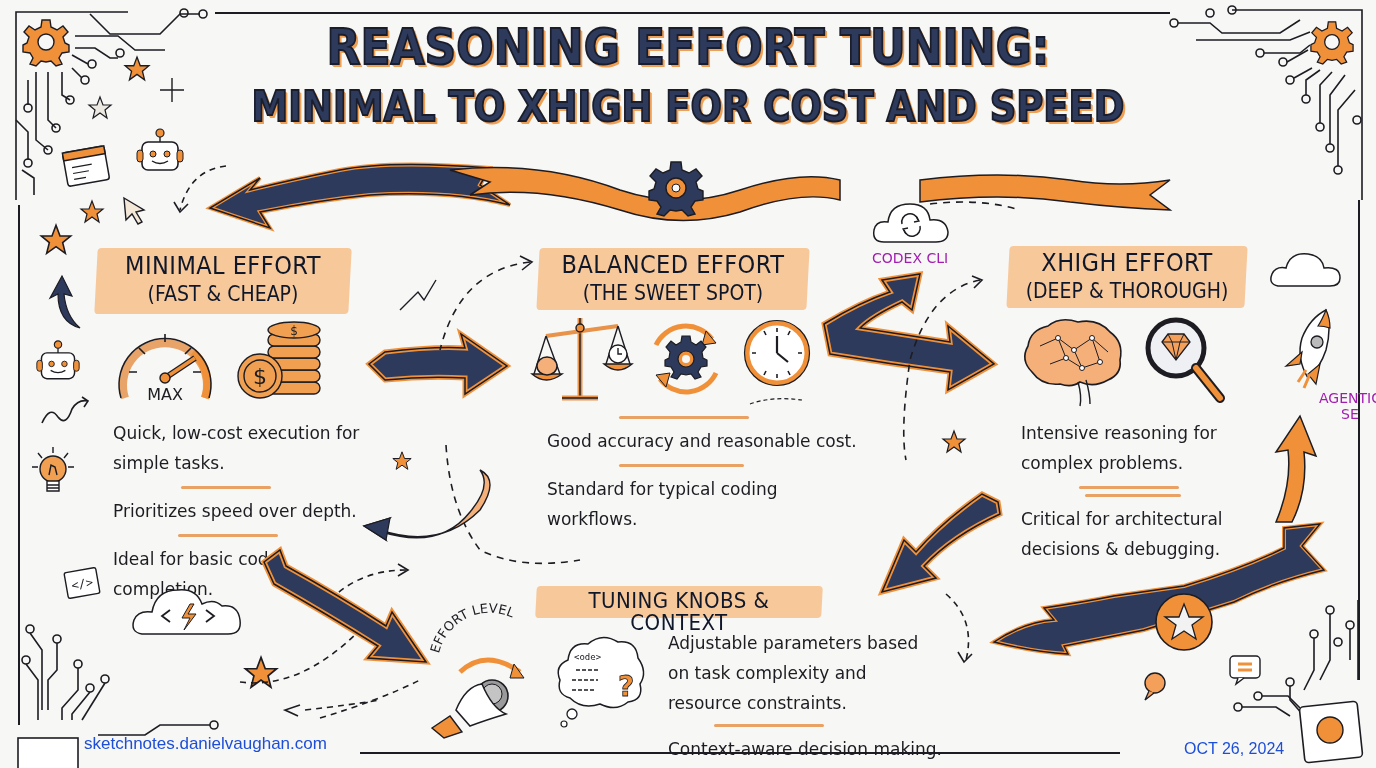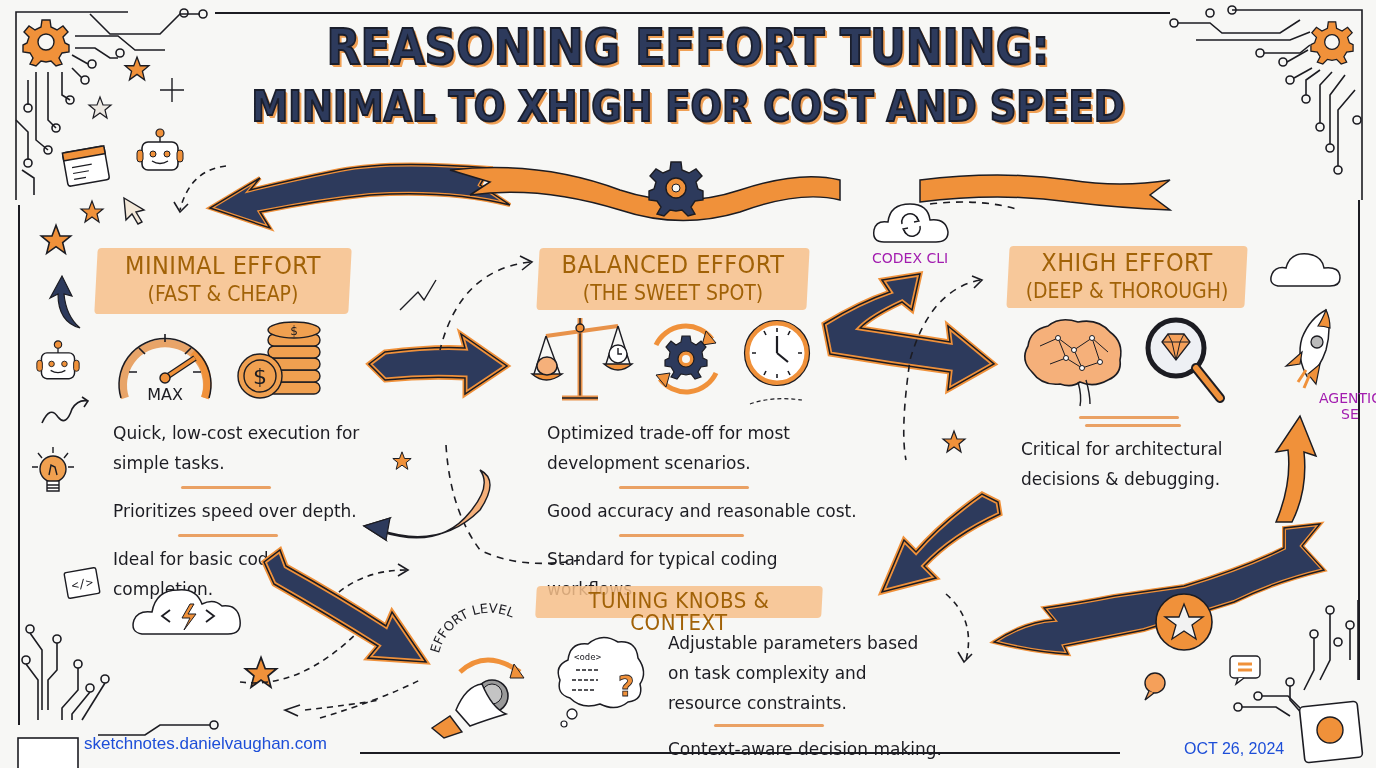--- a/index.html
+++ b/index.html
@@ -12,21 +12,21 @@
   .frame-line { position: absolute; background: #1c1c22; }
 
   
   .title { position: absolute; left: 0; width: 1376px; text-align: center; font-family: "DejaVu Sans", sans-serif; font-weight: bold; color: #2d3a5c; letter-spacing: 0px;
     -webkit-text-stroke: 2px #1a1e2c;
     text-shadow: 3px 3px 0 #f0a055, 2px 2px 0 #f0a055; transform: scaleX(0.88); }
   .title-1 { top: 18px; font-size: 50px; }
   .title-2 { top: 82px; font-size: 42px; }
 
   
-  .sec-head { position: absolute; text-align: center; font-family: "DejaVu Sans", sans-serif; color: #a16207; line-height: 1.0; }
+  .sec-head { position: absolute; text-align: center; font-family: "DejaVu Sans", sans-serif; color: #0f172a; line-height: 1.0; }
   .sec-head .hl { position: absolute; inset: 0; background: #f7c08a; opacity: 0.85; border-radius: 4px; transform: skewX(-3deg); }
   .sec-head .h1 { position: relative; font-size: 25px; letter-spacing: 0.5px; transform: scaleX(0.9); display: block; }
   .sec-head .h2 { position: relative; font-size: 21px; margin-top: 6px; display: block; transform: scaleX(0.9); }
 
   
   .body-text { position: absolute; font-family: "DejaVu Sans", sans-serif; font-size: 17px; line-height: 30px; color: #1c1c22; }
   .body-text p { margin-bottom: 10px; position: relative; }
   .body-text .ul { display: block; height: 3px; width: 150px; background: #e8924a; border-radius: 2px; margin: -2px 0 7px 70px; opacity: 0.85; }
 
   .label { position: absolute; font-family: "DejaVu Sans", sans-serif; font-size: 14px; color: #a21caf; }
@@ -283,21 +283,20 @@
 <svg class="abs" style="left:742px;top:318px" width="70" height="90" viewBox="0 0 70 90">
   <circle cx="35" cy="35" r="30" fill="#fff" stroke="#f0913a" stroke-width="5"></circle>
   <circle cx="35" cy="35" r="32.5" fill="none" stroke="#1c1c22" stroke-width="1.2"></circle>
   <g stroke="#1c1c22" stroke-width="1.6">
       <path d="M35 10 V14 M35 56 V60 M10 35 H14 M56 35 H60 M22 13 L24 17 M48 13 L46 17 M22 57 L24 53 M48 57 L46 53"></path>
       <path d="M35 35 V18 M35 35 L46 44" stroke-width="2.2"></path>
     </g>
   <path d="M8 86 Q30 78 60 82" fill="none" stroke="#1c1c22" stroke-width="1.2" stroke-dasharray="4 3"></path>
 </svg>
 <div class="body-text" style="left:547px; top:418px; width:340px;">
-  <p style="width:290px;">Optimized trade-off for most development scenarios.</p>
   <span class="ul" style="margin-left:72px; width:130px;"></span>
   <p>Good accuracy and reasonable cost.</p>
   <span class="ul" style="margin-left:72px; width:125px;"></span>
   <p style="width:260px;">Standard for typical coding workflows.</p>
 </div>
 
 <svg class="abs" style="left:870px;top:196px" width="84" height="50" viewBox="0 0 84 50">
   <path d="M14 46 Q2 46 4 34 Q6 24 18 26 Q20 8 40 8 Q58 8 60 24 Q76 22 78 36 Q78 46 66 46 Z" fill="#fff" stroke="#1c1c22" stroke-width="1.5"></path>
   <path d="M32 28 A8 8 0 0 1 48 24 M50 30 A8 8 0 0 1 34 34" fill="none" stroke="#1c1c22" stroke-width="1.5"></path>
   <path d="M46 20 L49 25 L44 26 M36 38 L33 33 L38 32" fill="none" stroke="#1c1c22" stroke-width="1.3"></path>
@@ -354,20 +353,21 @@
 <svg class="abs" style="left:1272px;top:308px" width="64" height="84" viewBox="0 0 64 84">
   <path d="M36 70 Q24 50 30 30 Q38 10 54 2 Q60 20 54 42 Q48 60 36 70Z" fill="#fff" stroke="#1c1c22" stroke-width="1.5"></path>
   <path d="M54 2 Q50 12 46 18 Q52 18 58 20 Q58 10 54 2Z" fill="#f0913a" stroke="#1c1c22" stroke-width="1.2"></path>
   <circle cx="45" cy="34" r="6" fill="#bbb" stroke="#1c1c22" stroke-width="1.3"></circle>
   <path d="M30 44 L14 58 L28 56Z M48 56 L44 76 L36 66Z" fill="#f0913a" stroke="#1c1c22" stroke-width="1.2"></path>
   <path d="M34 62 L26 74 M38 66 L32 80" stroke="#f0913a" stroke-width="3"></path>
 </svg>
 <div class="label" style="left:1319px; top:390px;text-align:center;">AGENTIC SE</div>
 
 <div class="body-text" style="left:1021px; top:418px; width:250px;">
+  <p style="width:200px;">Intensive reasoning for complex problems.</p>
   <span class="ul" style="margin-left:58px; width:100px;"></span>
   <span class="ul" style="margin-left:64px; width:96px;"></span>
   <p style="width:230px;">Critical for architectural decisions &amp; debugging.</p>
 </div>
 
 <svg class="abs" style="left:1270px;top:414px" width="52" height="110" viewBox="0 0 52 110">
   <path d="M6 108 Q22 70 18 36 L6 38 L30 2 L46 42 L34 38 Q38 76 22 108 Z" fill="#f0913a" stroke="#1c1c22" stroke-width="1.5"></path>
 </svg>
 
 <svg class="abs" style="left:872px;top:492px" width="134" height="108" viewBox="0 0 134 108">

